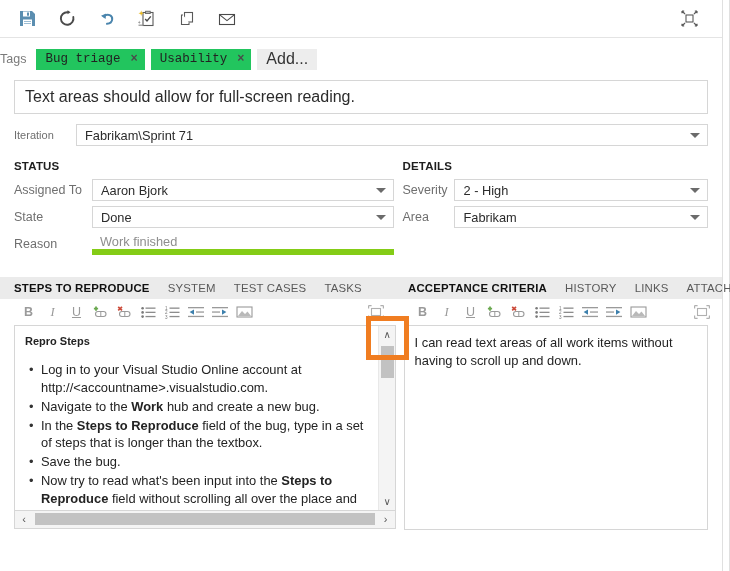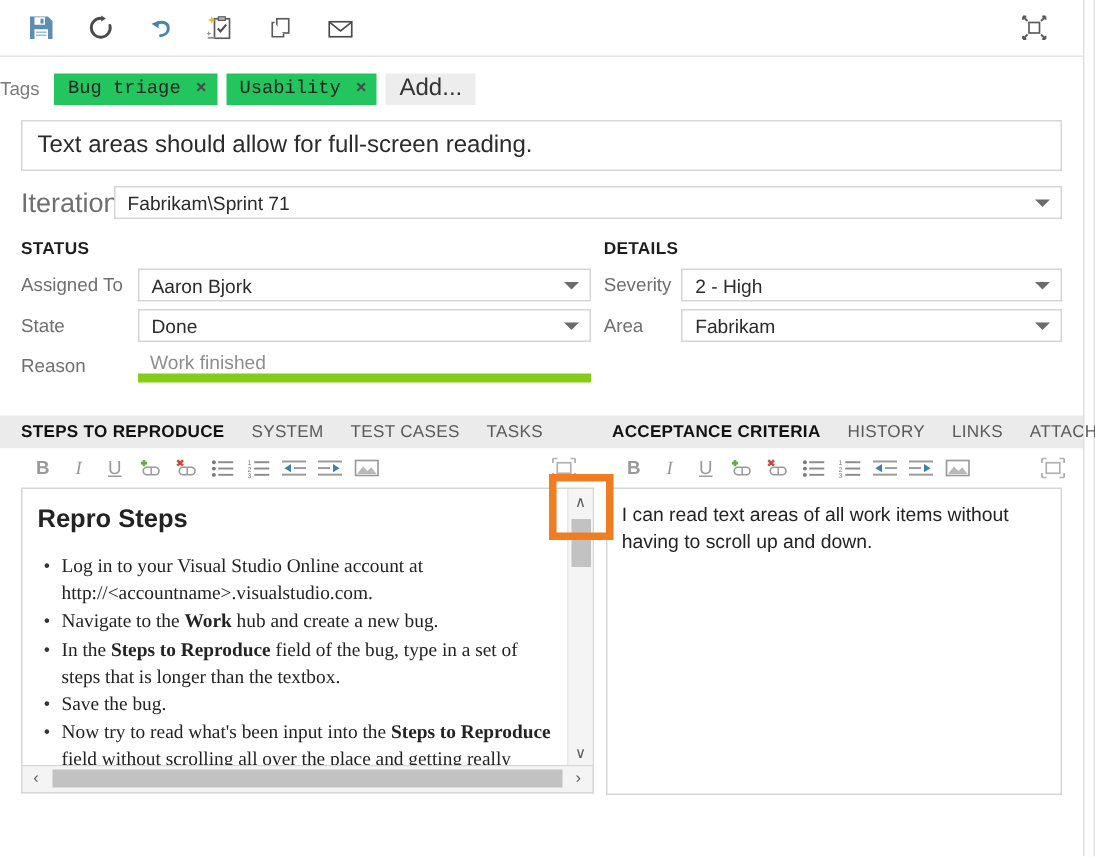--- a/index.html
+++ b/index.html
@@ -107,21 +107,21 @@
 
   
   .iter-row {
     margin: 10px 14px 0 14px;
     display: flex;
     align-items: center;
     width: 694px;
   }
   .iter-label {
     width: 62px;
-    font-size: 18px;
+    font-size: 11px;
     color: #6f6f6f;
   }
   .combo {
     flex: 1 1 auto;
     height: 22px;
     border: 1px solid #d6d6d6;
     background: #fff;
     display: flex;
     align-items: center;
     position: relative;
@@ -230,31 +230,30 @@
   .editor-body {
     flex: 1 1 auto;
     padding: 8px 10px 0 10px;
     font-size: 12.9px;
     color: #232323;
     line-height: 1.38;
     overflow: hidden;
   }
   .editor-body .ed-title {
     font-weight: bold;
-    font-size: 17px;
+    font-size: 11px;
     margin-bottom: 12px;
   }
   .editor-body ul {
     margin: 0; padding-left: 16px;
     list-style: none;
   }
   .editor-body li {
     position: relative;
     margin-bottom: 1px;
-    font-family: Liberation Serif, serif;
   }
   .editor-body li:before {
     content: "•";
     position: absolute;
     left: -12px;
     color: #333;
   }
   .editor-body b { font-weight: bold; }
 
   

